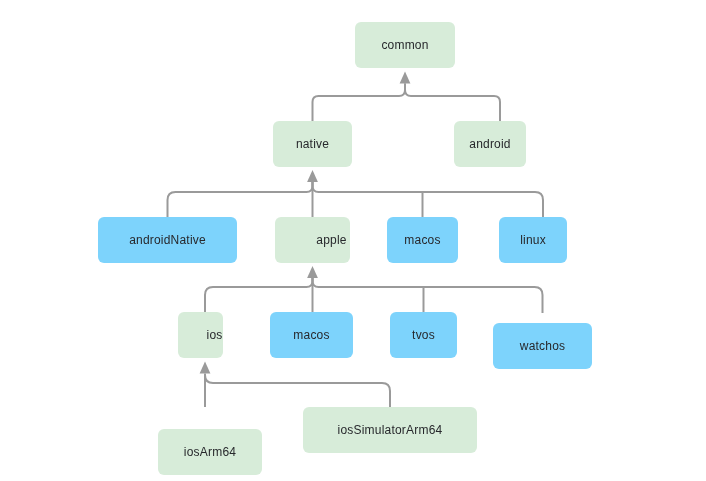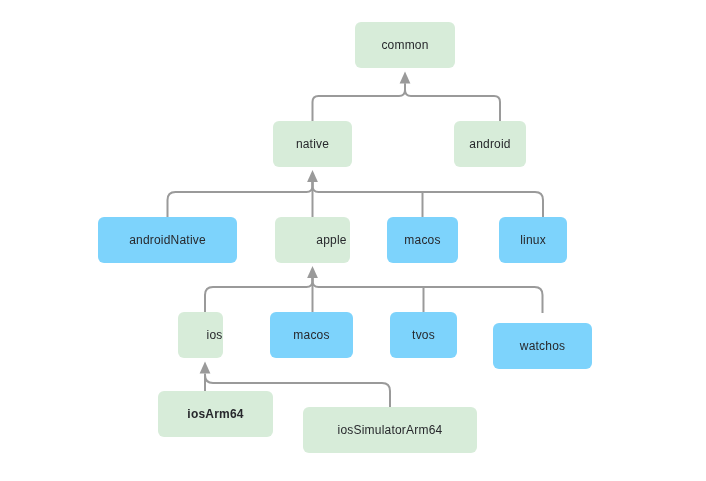--- a/index.html
+++ b/index.html
@@ -82,16 +82,16 @@
   <div class="node gray" style="left:98px;  top:217px; width:139px;">androidNative</div>
   <div class="node green" style="left:275px; top:217px; width:75px;padding-left:38px;">apple</div>
   <div class="node gray" style="left:387px; top:217px; width:71px;">macos</div>
   <div class="node gray" style="left:499px; top:217px; width:68px;">linux</div>
 
   <div class="node green" style="left:178px; top:312px; width:45px;padding-left:28px;">ios</div>
   <div class="node gray" style="left:270px; top:312px; width:83px;">macos</div>
   <div class="node gray" style="left:390px; top:312px; width:67px;text-align:center;">tvos</div>
   <div class="node gray" style="left:493px; top:323px; width:99px;">watchos</div>
 
-  <div class="node green" style="left:158px; top:391px; width:115px;font-weight:bold;">iosArm64</div>
+  <div class="node green" style="left:158px; top:429px; width:104px;">iosArm64</div>
   <div class="node green" style="left:303px; top:407px; width:174px;">iosSimulatorArm64</div>
 
 </div>
 
 </body></html>

